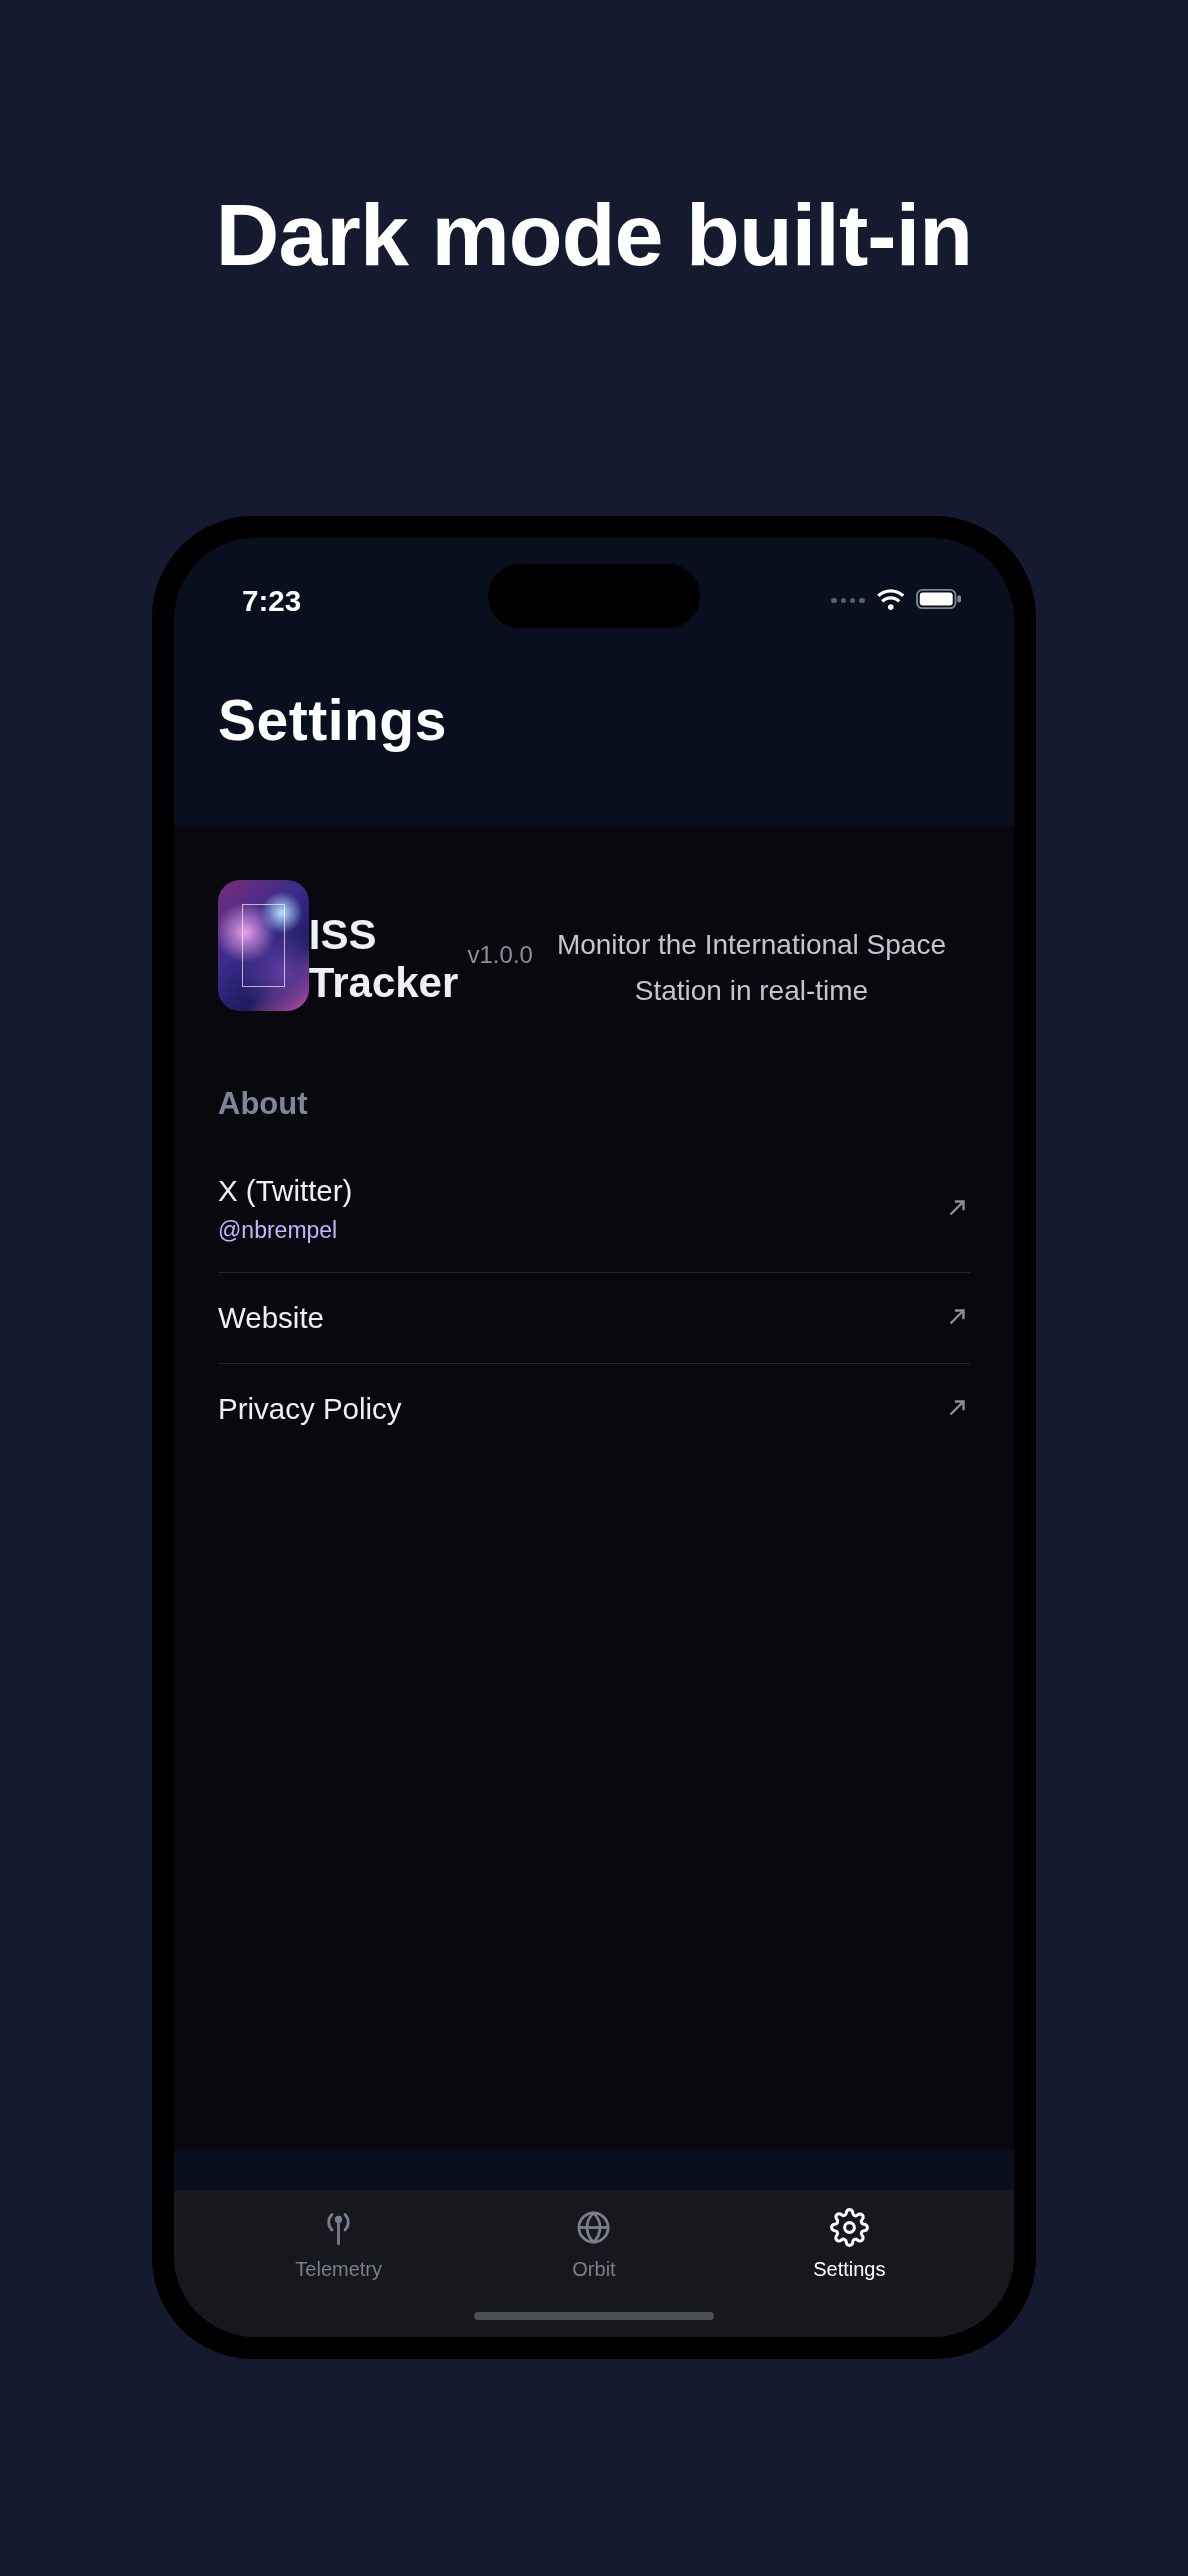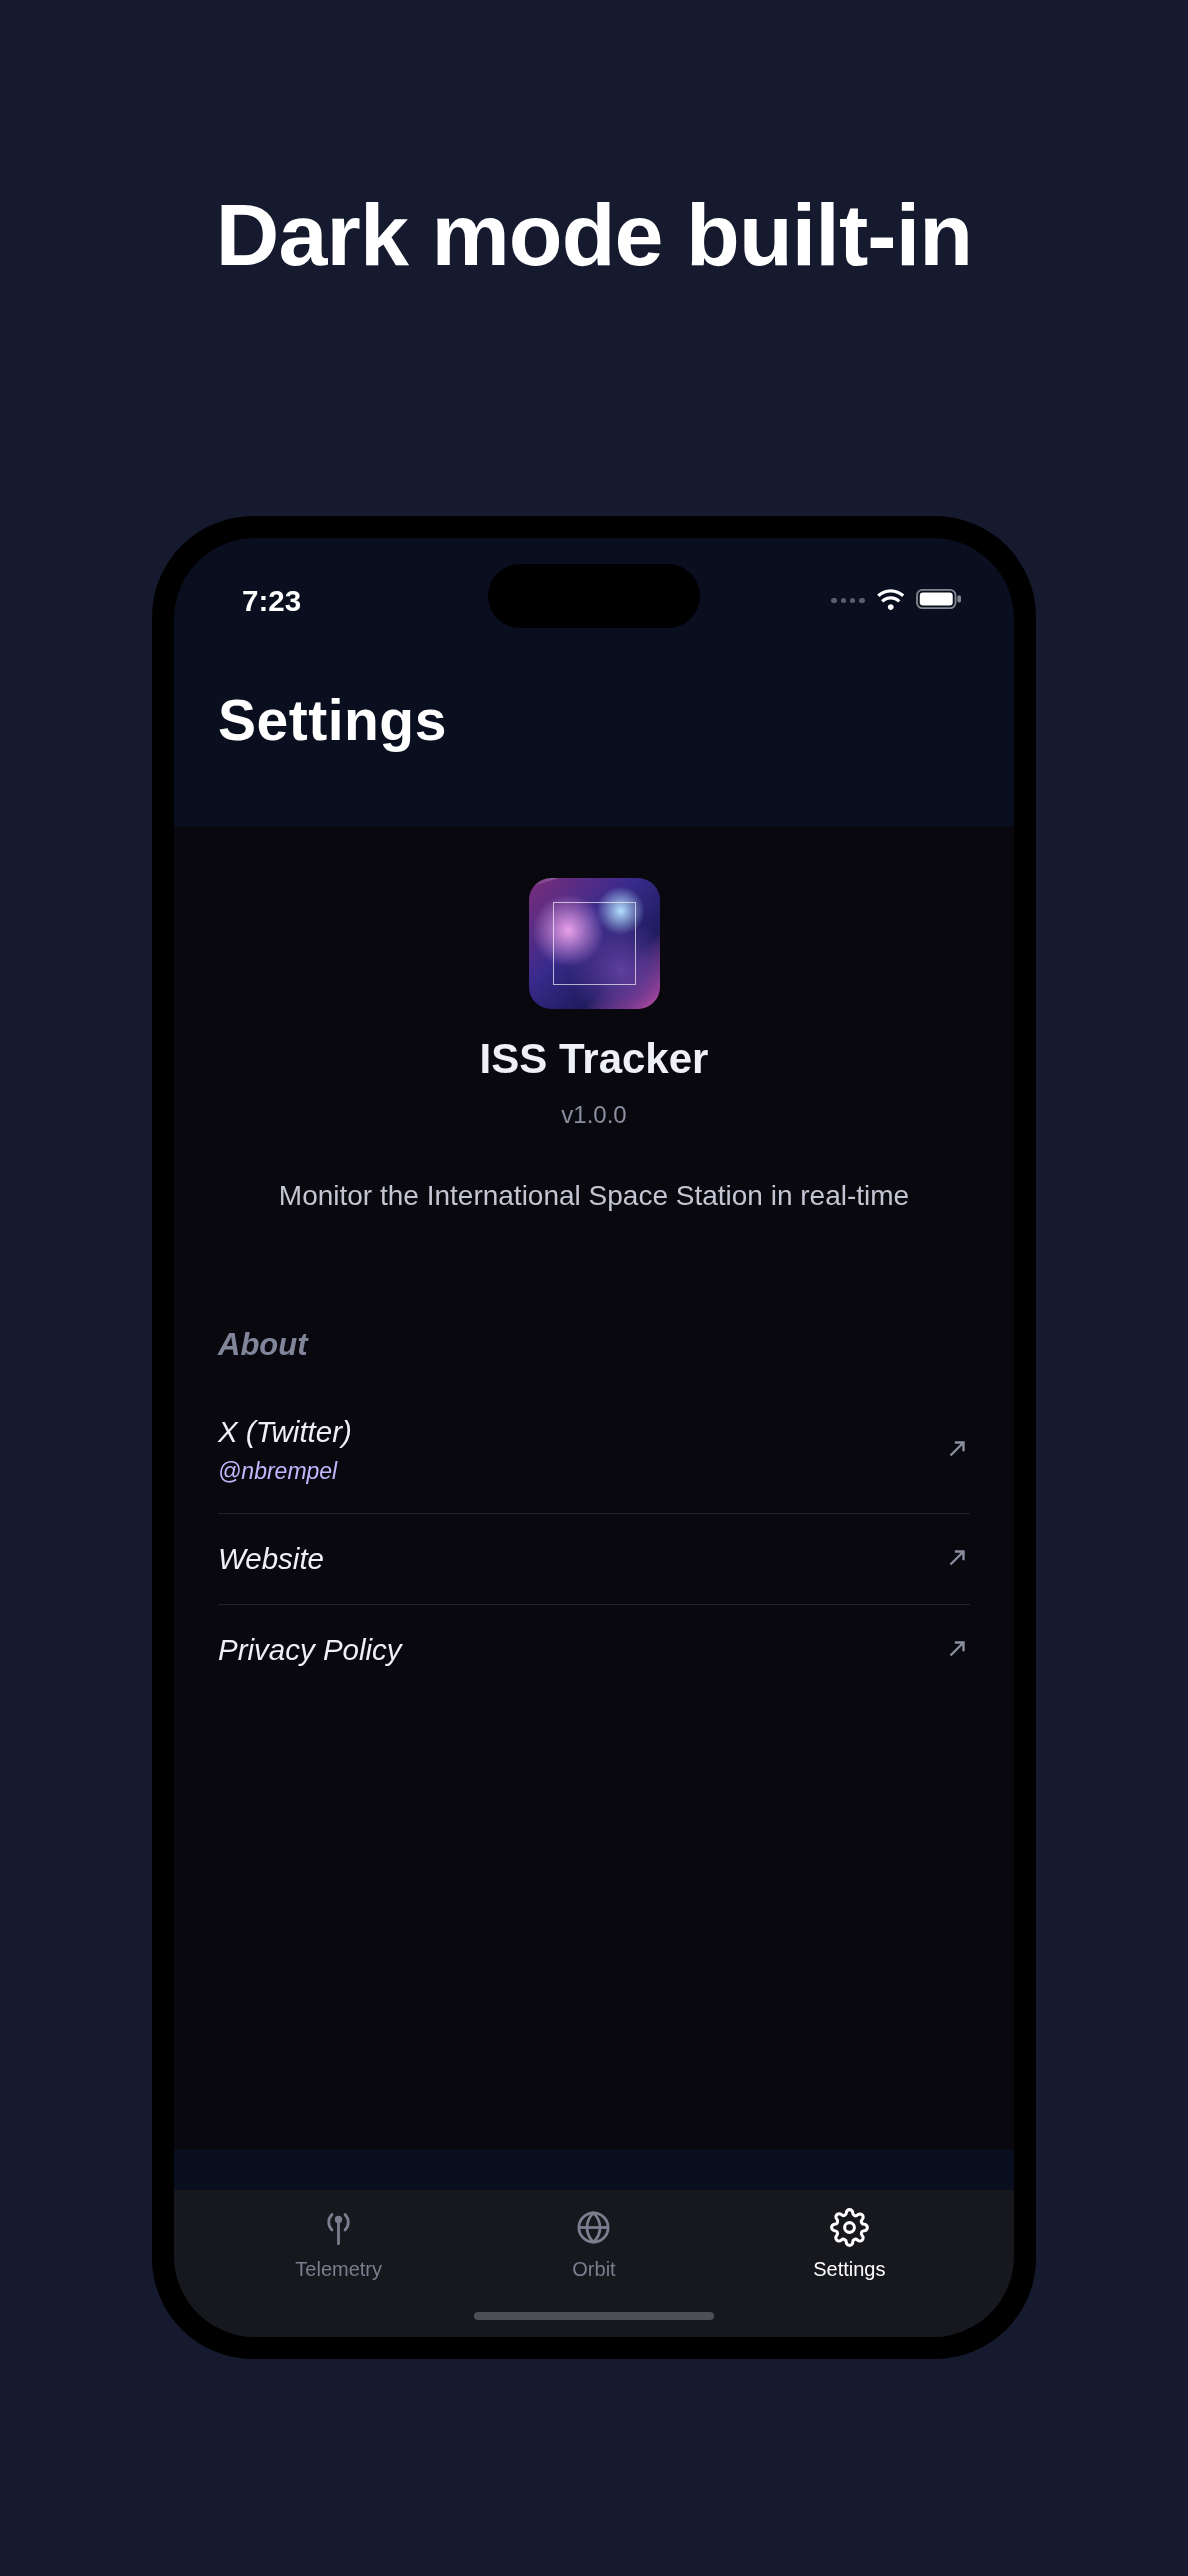--- a/index.html
+++ b/index.html
@@ -100,21 +100,20 @@
       letter-spacing: 0.5px;
     }
     .content {
       flex: 1;
       background: #08080e;
       padding: 52px 44px 0 44px;
       overflow: hidden;
     }
     .app-info {
       display: flex;
-      flex-direction: column;
       align-items: center;
       justify-content: flex-end;
     }
     .app-icon {
       width: 131px;
       height: 131px;
       border-radius: 22px;
       background:
         radial-gradient(circle at 70% 25%, #b3e0ff 0%, transparent 18%),
         radial-gradient(circle at 30% 40%, #e9a0e8 0%, transparent 30%),
@@ -156,22 +155,21 @@
     }
     .app-description {
       font-size: 28px;
       color: #c3c6d2;
       text-align: center;
       margin-top: 44px;
       line-height: 1.65;
       max-width: 645px;
     }
     .section {
-      margin-top: 108px;
-      font-style: italic;
+      margin-top: 72px;
     }
     .section-header {
       font-size: 31px;
       font-weight: 600;
       color: #80859a;
       margin-bottom: 24px;
     }
     .list-row {
       display: flex;
       align-items: center;

